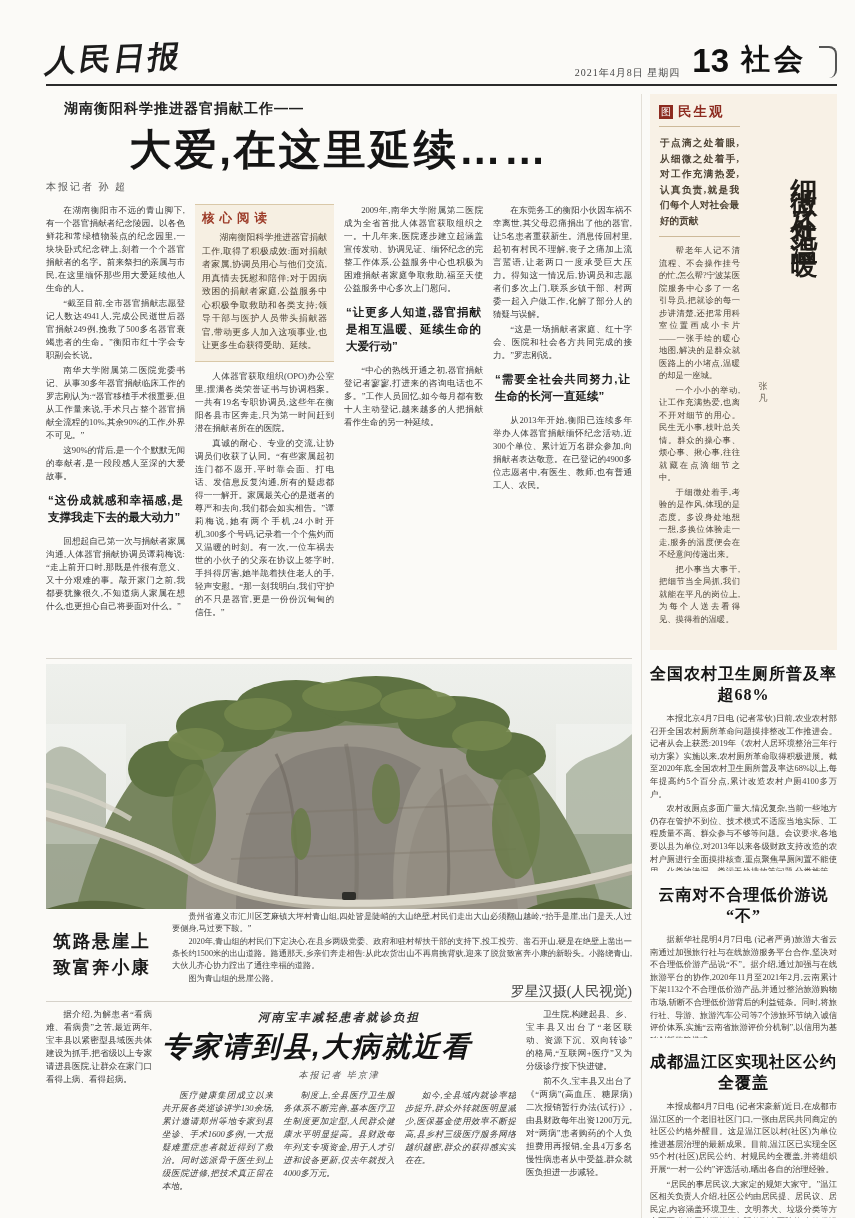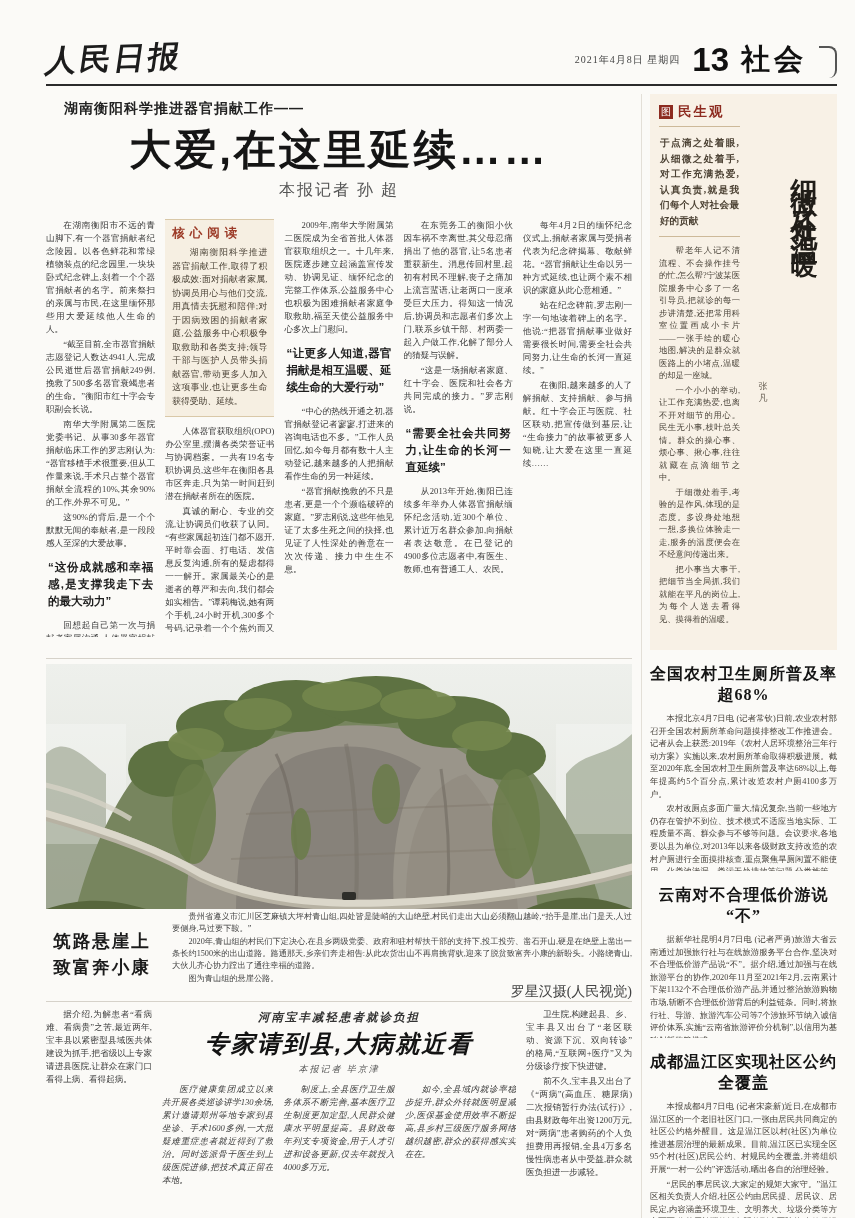--- a/index.html
+++ b/index.html
@@ -6,38 +6,38 @@
   body{background:#eceae6;font-family:"Liberation Serif","DejaVu Serif",serif;color:#333;}
   .page{position:relative;width:855px;height:1218px;margin:0 auto;background:#fbfaf7;overflow:hidden;
         padding:34px 18px 0 46px;box-sizing:border-box;}
   .sans{font-family:"Liberation Sans","DejaVu Sans",sans-serif;}
 
   
   .masthead{display:flex;align-items:flex-end;justify-content:space-between;height:46px;
             border-bottom:2px solid #2b2b2b;padding-bottom:4px;}
   .logo{font-size:31px;font-weight:bold;color:#1c1c1c;transform:skewX(-10deg) rotate(-2deg);
         letter-spacing:3px;}
-  .head-right{display:flex;align-items:center;gap:12px;}
+  .head-right{display:flex;align-items:flex-end;gap:12px;}
   .head-date{font-size:10px;color:#444;letter-spacing:1px;}
   .head-pageno{font-size:33px;font-weight:bold;color:#111;}
   .head-section{font-size:29px;font-weight:bold;color:#111;letter-spacing:4px;}
   .corner-bracket{width:16px;height:30px;border-right:2px solid #555;border-top:0;
                   border-bottom:0;border-radius:0 8px 8px 0;border-top:2px solid #555;align-self:flex-start;margin-top:6px;}
 
   
   .content{display:flex;gap:9px;margin-top:8px;}
   .left-region{width:586px;flex:none;}
   .right-region{flex:1;min-width:0;border-left:1px solid #e3dfd7;padding-left:8px;box-sizing:border-box;}
 
   
   .main-article{height:560px;overflow:hidden;}
   .kicker{font-size:14px;font-weight:bold;color:#222;margin:6px 0 2px 18px;letter-spacing:1px;}
   .headline{font-size:42px;font-weight:bold;color:#151515;text-align:center;letter-spacing:3px;
             margin:4px 0 2px;}
-  .byline{text-align:center;font-size:16px;color:#555;letter-spacing:2px;margin-bottom:18px;}
+  .byline{font-size:10px;color:#555;letter-spacing:2px;margin-bottom:10px;}
   .cols{display:flex;gap:10px;height:418px;overflow:hidden;}
   .col{flex:1;min-width:0;overflow:hidden;font-size:8.6px;line-height:13px;text-align:justify;color:#3a3a3a;}
   .para{margin:0 0 2px;text-indent:2em;}
   .col-subhead{font-family:"Liberation Sans","DejaVu Sans",sans-serif;font-weight:bold;
                font-size:11.5px;line-height:17px;color:#1d1d1d;margin:9px 2px;text-indent:0;}
   .core-box{background:#f6efe2;border-top:1px solid #d9c8a8;border-bottom:1px solid #d9c8a8;
             padding:7px 7px 8px;margin-bottom:8px;}
   .core-title{font-family:"Liberation Sans","DejaVu Sans",sans-serif;font-weight:bold;color:#9c3b28;
               font-size:12.5px;letter-spacing:5px;margin:0 0 6px;}
   .core-text{font-size:8.8px;line-height:13.5px;text-align:justify;color:#4a4236;text-indent:2em;}
@@ -53,21 +53,21 @@
   .caption-body .para{margin-bottom:1px;}
   .photo-credit{text-align:right;font-size:14px;color:#444;margin-top:1px;}
 
   
   .bottom-rule{border-top:1px solid #d6d2ca;margin:2px 0 6px;}
   .bottom-article{display:flex;gap:10px;height:205px;overflow:hidden;}
   .b-col{width:106px;flex:none;overflow:hidden;font-size:8.6px;line-height:13px;text-align:justify;color:#3a3a3a;}
   .b-center{flex:1;min-width:0;display:flex;flex-direction:column;overflow:hidden;font-style:italic;}
   .b-kicker{text-align:center;font-family:"Liberation Sans","DejaVu Sans",sans-serif;
             font-size:11.5px;font-weight:bold;color:#333;letter-spacing:2px;margin:2px 0 3px;}
-  .b-headline{text-align:center;font-size:24px;font-weight:bold;color:#131313;letter-spacing:2px;
+  .b-headline{text-align:left;font-size:28px;font-weight:bold;color:#131313;letter-spacing:2px;
               font-family:"Liberation Sans","DejaVu Sans",sans-serif;margin:0 0 3px;}
   .b-byline{text-align:center;font-size:9px;color:#555;letter-spacing:2px;margin-bottom:7px;}
   .b-center-cols{display:flex;gap:10px;flex:1;overflow:hidden;}
   .b-center-cols .col{font-size:8.6px;}
 
   
   .sidebar{background:#f8f1e6;height:556px;box-sizing:border-box;padding:9px 9px 6px;overflow:hidden;}
   .ms-label{display:flex;align-items:center;gap:5px;margin-bottom:5px;}
   .ms-logo{width:14px;height:14px;background:#8d2b20;color:#fff;font-size:10px;line-height:14px;
            text-align:center;font-family:"Liberation Sans","DejaVu Sans",sans-serif;flex:none;}
@@ -130,32 +130,26 @@
               <div class="core-title">核心阅读</div>
               <div class="core-text">湖南衡阳科学推进器官捐献工作,取得了积极成效:面对捐献者家属,协调员用心与他们交流,用真情去抚慰和陪伴;对于因病致困的捐献者家庭,公益服务中心积极争取救助和各类支持;领导干部与医护人员带头捐献器官,带动更多人加入这项事业,也让更多生命获得受助、延续。</div>
             </div>
           <p class="para">人体器官获取组织(OPO)办公室里,摆满各类荣誉证书与协调档案。一共有19名专职协调员,这些年在衡阳各县市区奔走,只为第一时间赶到潜在捐献者所在的医院。</p>
               <p class="para">真诚的耐心、专业的交流,让协调员们收获了认同。“有些家属起初连门都不愿开,平时靠会面、打电话、发信息反复沟通,所有的疑虑都得一一解开。家属最关心的是逝者的尊严和去向,我们都会如实相告。”谭莉梅说,她有两个手机,24小时开机,300多个号码,记录着一个个焦灼而又温暖的时刻。有一次,一位车祸去世的小伙子的父亲在协议上签字时,手抖得厉害,她半跪着扶住老人的手,轻声安慰。“那一刻我明白,我们守护的不只是器官,更是一份份沉甸甸的信任。”</p>
             </div>
           <div class="col">
               <p class="para">2009年,南华大学附属第二医院成为全省首批人体器官获取组织之一。十几年来,医院逐步建立起涵盖宣传发动、协调见证、缅怀纪念的完整工作体系,公益服务中心也积极为困难捐献者家庭争取救助,福至天使公益服务中心多次上门慰问。</p>
               <div class="col-subhead">“让更多人知道,器官捐献是相互温暖、延续生命的大爱行动”</div>
               <p class="para">“中心的热线开通之初,器官捐献登记者寥寥,打进来的咨询电话也不多。”工作人员回忆,如今每月都有数十人主动登记,越来越多的人把捐献看作生命的另一种延续。</p>
-              <p class="para">“器官捐献挽救的不只是患者,更是一个个濒临破碎的家庭。”罗志刚说,这些年他见证了太多生死之间的抉择,也见证了人性深处的善意在一次次传递、接力中生生不息。</p>
             </div>
           <div class="col">
               <p class="para">在东莞务工的衡阳小伙因车祸不幸离世,其父母忍痛捐出了他的器官,让5名患者重获新生。消息传回村里,起初有村民不理解,丧子之痛加上流言蜚语,让老两口一度承受巨大压力。得知这一情况后,协调员和志愿者们多次上门,联系乡镇干部、村两委一起入户做工作,化解了部分人的猜疑与误解。</p>
               <p class="para">“这是一场捐献者家庭、红十字会、医院和社会各方共同完成的接力。”罗志刚说。</p>
               <div class="col-subhead">“需要全社会共同努力,让生命的长河一直延续”</div>
               <p class="para">从2013年开始,衡阳已连续多年举办人体器官捐献缅怀纪念活动,近300个单位、累计近万名群众参加,向捐献者表达敬意。在已登记的4900多位志愿者中,有医生、教师,也有普通工人、农民。</p>
-            </div>
-          <div class="col">
-              <p class="para">每年4月2日的缅怀纪念仪式上,捐献者家属与受捐者代表为纪念碑揭幕、敬献鲜花。“器官捐献让生命以另一种方式延续,也让两个素不相识的家庭从此心意相通。”</p>
-              <p class="para">站在纪念碑前,罗志刚一字一句地读着碑上的名字。他说:“把器官捐献事业做好需要很长时间,需要全社会共同努力,让生命的长河一直延续。”</p>
-              <p class="para">在衡阳,越来越多的人了解捐献、支持捐献、参与捐献。红十字会正与医院、社区联动,把宣传做到基层,让“生命接力”的故事被更多人知晓,让大爱在这里一直延续……</p>
             </div>
         </div>
       </section>
 
       <div class="photo-rule"></div>
 
       <svg class="photo" viewBox="0 0 586 245" preserveAspectRatio="none">
         <defs>
           <linearGradient id="sky" x1="0" y1="0" x2="0" y2="1">
             <stop offset="0" stop-color="#eef0ec"></stop>

